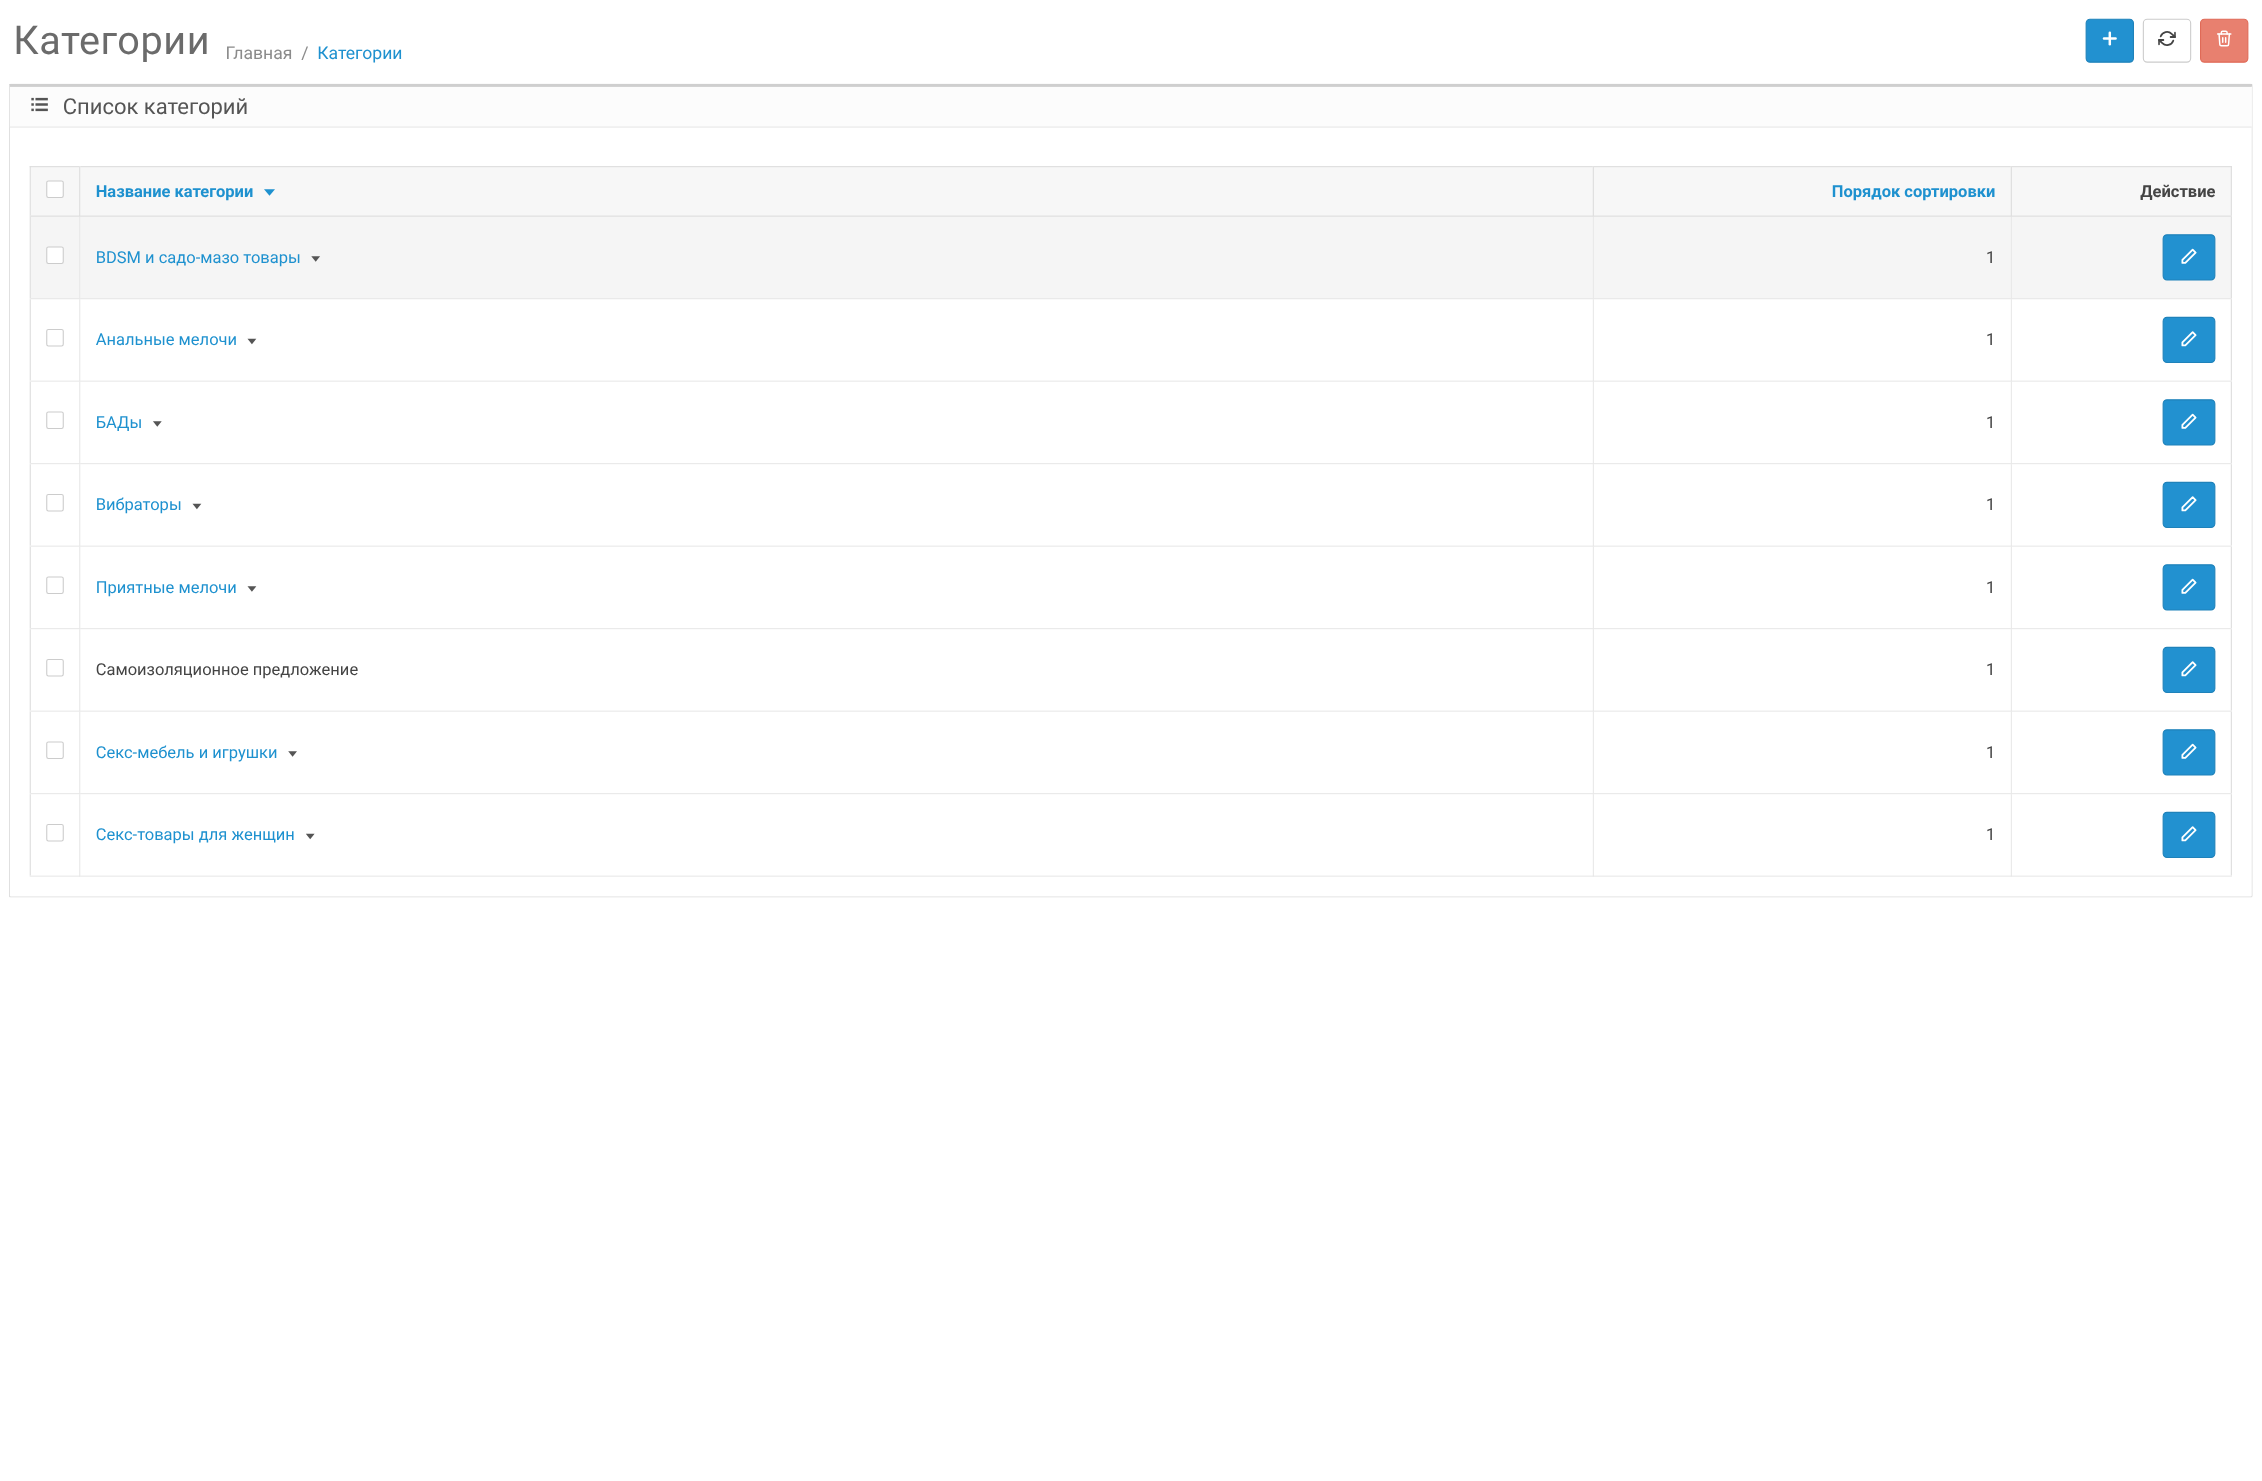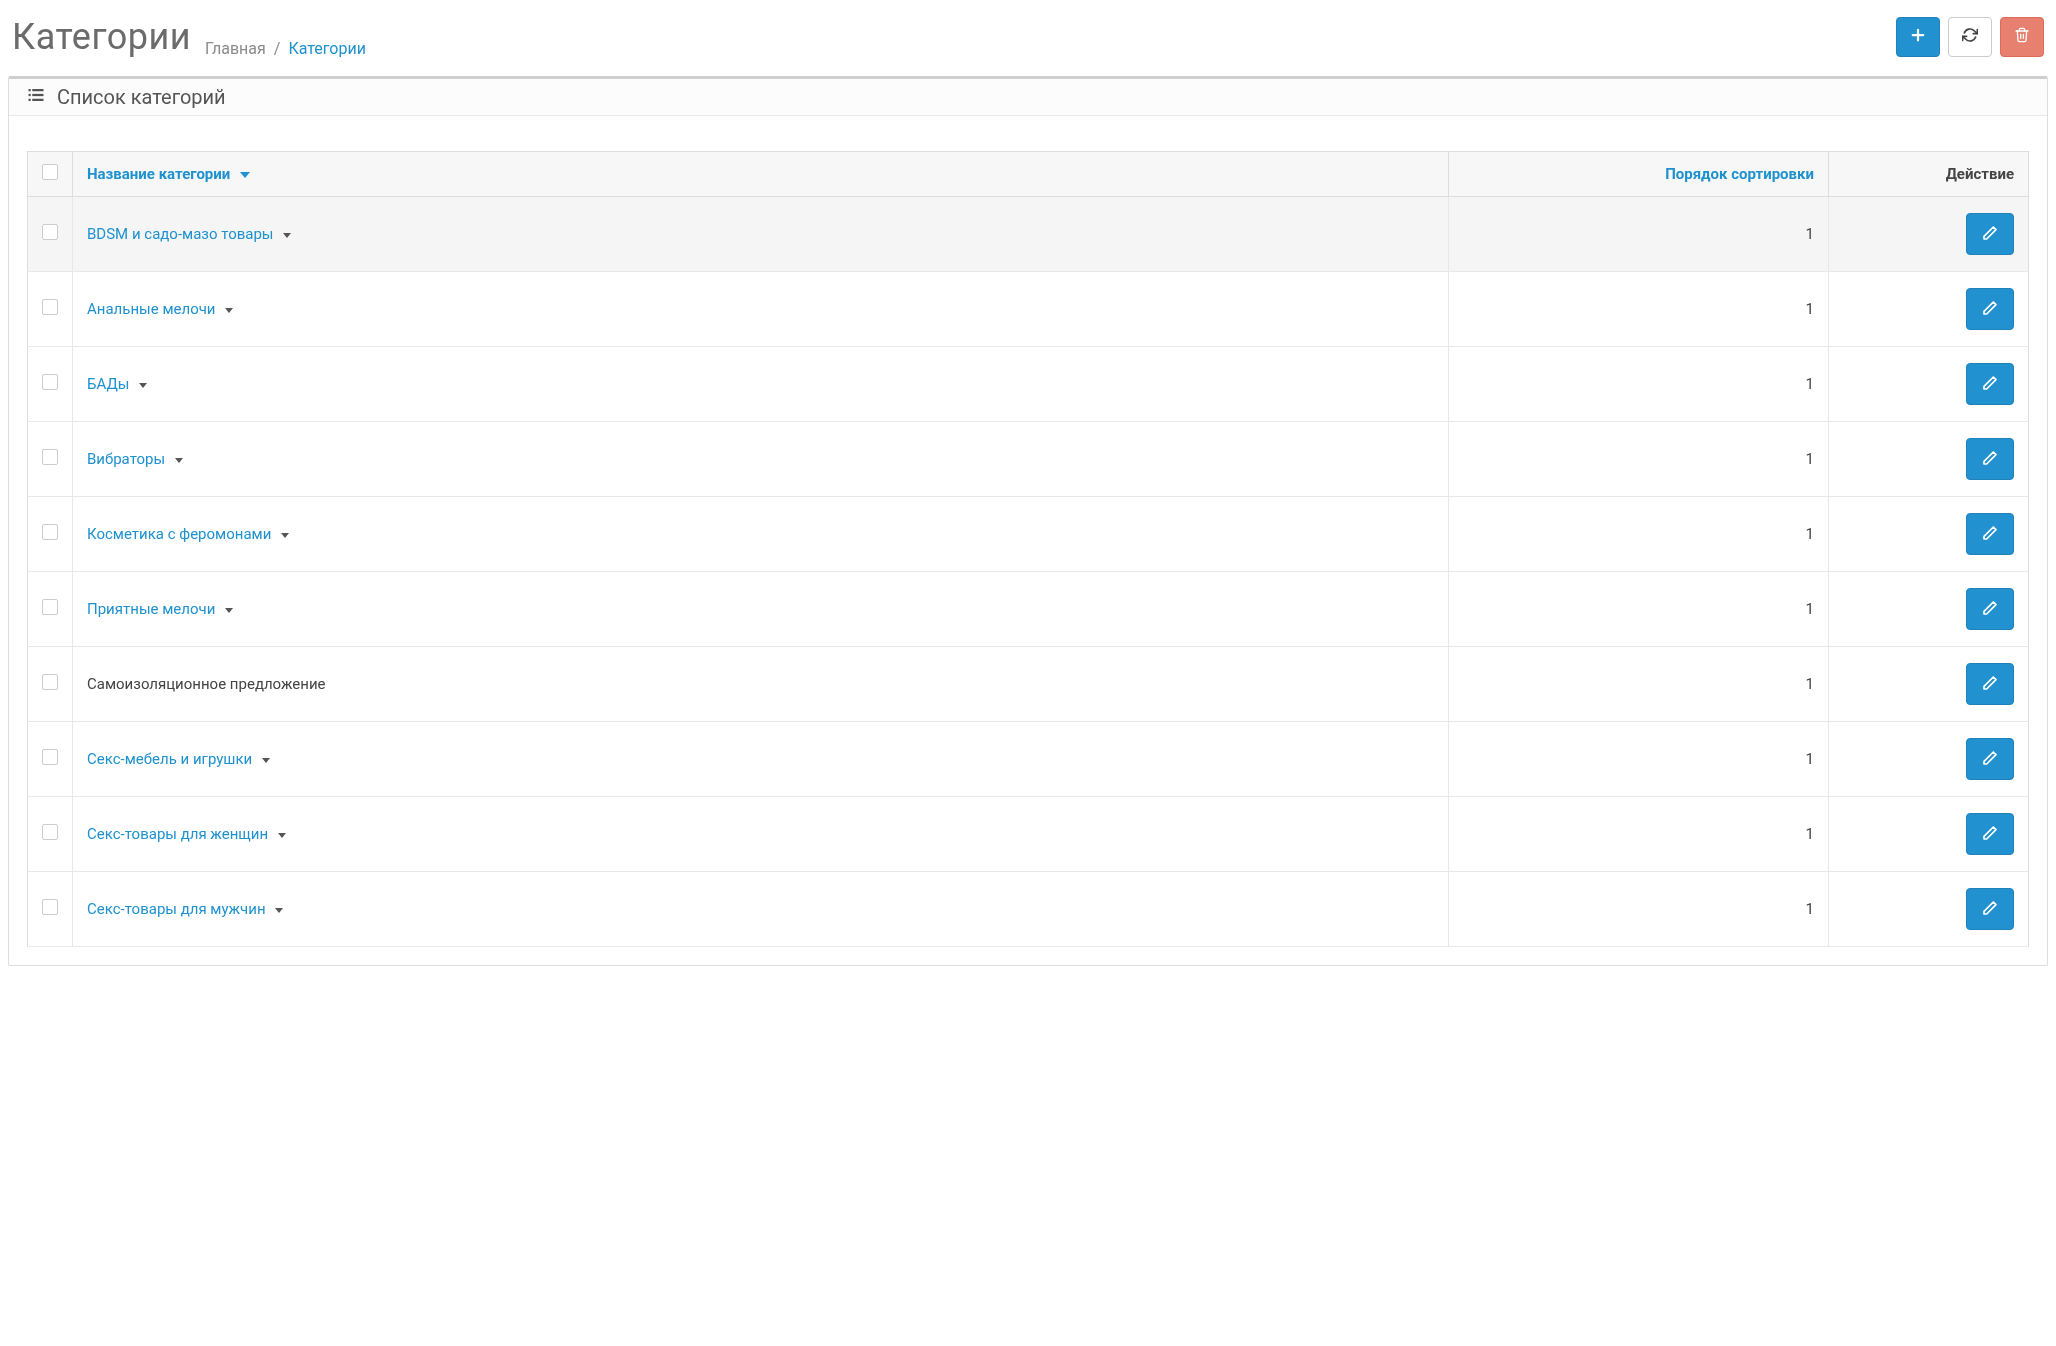--- a/index.html
+++ b/index.html
@@ -284,30 +284,20 @@
               <td><a class="cat-link">Вибраторы</a>&nbsp;<span class="caret-down"></span></td>
               <td class="col-sort">1</td>
               <td class="col-action"><button class="edit-btn">
                   <span><svg class="icon" viewBox="0 0 24 24" fill="none" stroke="currentColor" stroke-width="2.5" stroke-linecap="round" stroke-linejoin="round">
                       <path d="M17 3l4 4L7 21H3v-4L17 3z"></path>
                     </svg></span>
                 </button></td>
             </tr>
             <tr>
               <td class="col-check"><span class="checkbox"></span></td>
-              <td><a class="cat-link">Косметика с феромонами</a>&nbsp;<span class="caret-down"></span></td>
-              <td class="col-sort">1</td>
-              <td class="col-action"><button class="edit-btn">
-                  <span><svg class="icon" viewBox="0 0 24 24" fill="none" stroke="currentColor" stroke-width="2.5" stroke-linecap="round" stroke-linejoin="round">
-                      <path d="M17 3l4 4L7 21H3v-4L17 3z"></path>
-                    </svg></span>
-                </button></td>
-            </tr>
-            <tr>
-              <td class="col-check"><span class="checkbox"></span></td>
               <td><a class="cat-link">Приятные мелочи</a>&nbsp;<span class="caret-down"></span></td>
               <td class="col-sort">1</td>
               <td class="col-action"><button class="edit-btn">
                   <span><svg class="icon" viewBox="0 0 24 24" fill="none" stroke="currentColor" stroke-width="2.5" stroke-linecap="round" stroke-linejoin="round">
                       <path d="M17 3l4 4L7 21H3v-4L17 3z"></path>
                     </svg></span>
                 </button></td>
             </tr>
             <tr>
               <td class="col-check"><span class="checkbox"></span></td>
@@ -325,30 +315,20 @@
               <td class="col-sort">1</td>
               <td class="col-action"><button class="edit-btn">
                   <span><svg class="icon" viewBox="0 0 24 24" fill="none" stroke="currentColor" stroke-width="2.5" stroke-linecap="round" stroke-linejoin="round">
                       <path d="M17 3l4 4L7 21H3v-4L17 3z"></path>
                     </svg></span>
                 </button></td>
             </tr>
             <tr>
               <td class="col-check"><span class="checkbox"></span></td>
               <td><a class="cat-link">Секс-товары для женщин</a>&nbsp;<span class="caret-down"></span></td>
-              <td class="col-sort">1</td>
-              <td class="col-action"><button class="edit-btn">
-                  <span><svg class="icon" viewBox="0 0 24 24" fill="none" stroke="currentColor" stroke-width="2.5" stroke-linecap="round" stroke-linejoin="round">
-                      <path d="M17 3l4 4L7 21H3v-4L17 3z"></path>
-                    </svg></span>
-                </button></td>
-            </tr>
-            <tr>
-              <td class="col-check"><span class="checkbox"></span></td>
-              <td><a class="cat-link">Секс-товары для мужчин</a>&nbsp;<span class="caret-down"></span></td>
               <td class="col-sort">1</td>
               <td class="col-action"><button class="edit-btn">
                   <span><svg class="icon" viewBox="0 0 24 24" fill="none" stroke="currentColor" stroke-width="2.5" stroke-linecap="round" stroke-linejoin="round">
                       <path d="M17 3l4 4L7 21H3v-4L17 3z"></path>
                     </svg></span>
                 </button></td>
             </tr>
           </tbody>
       </table>
     </div>

